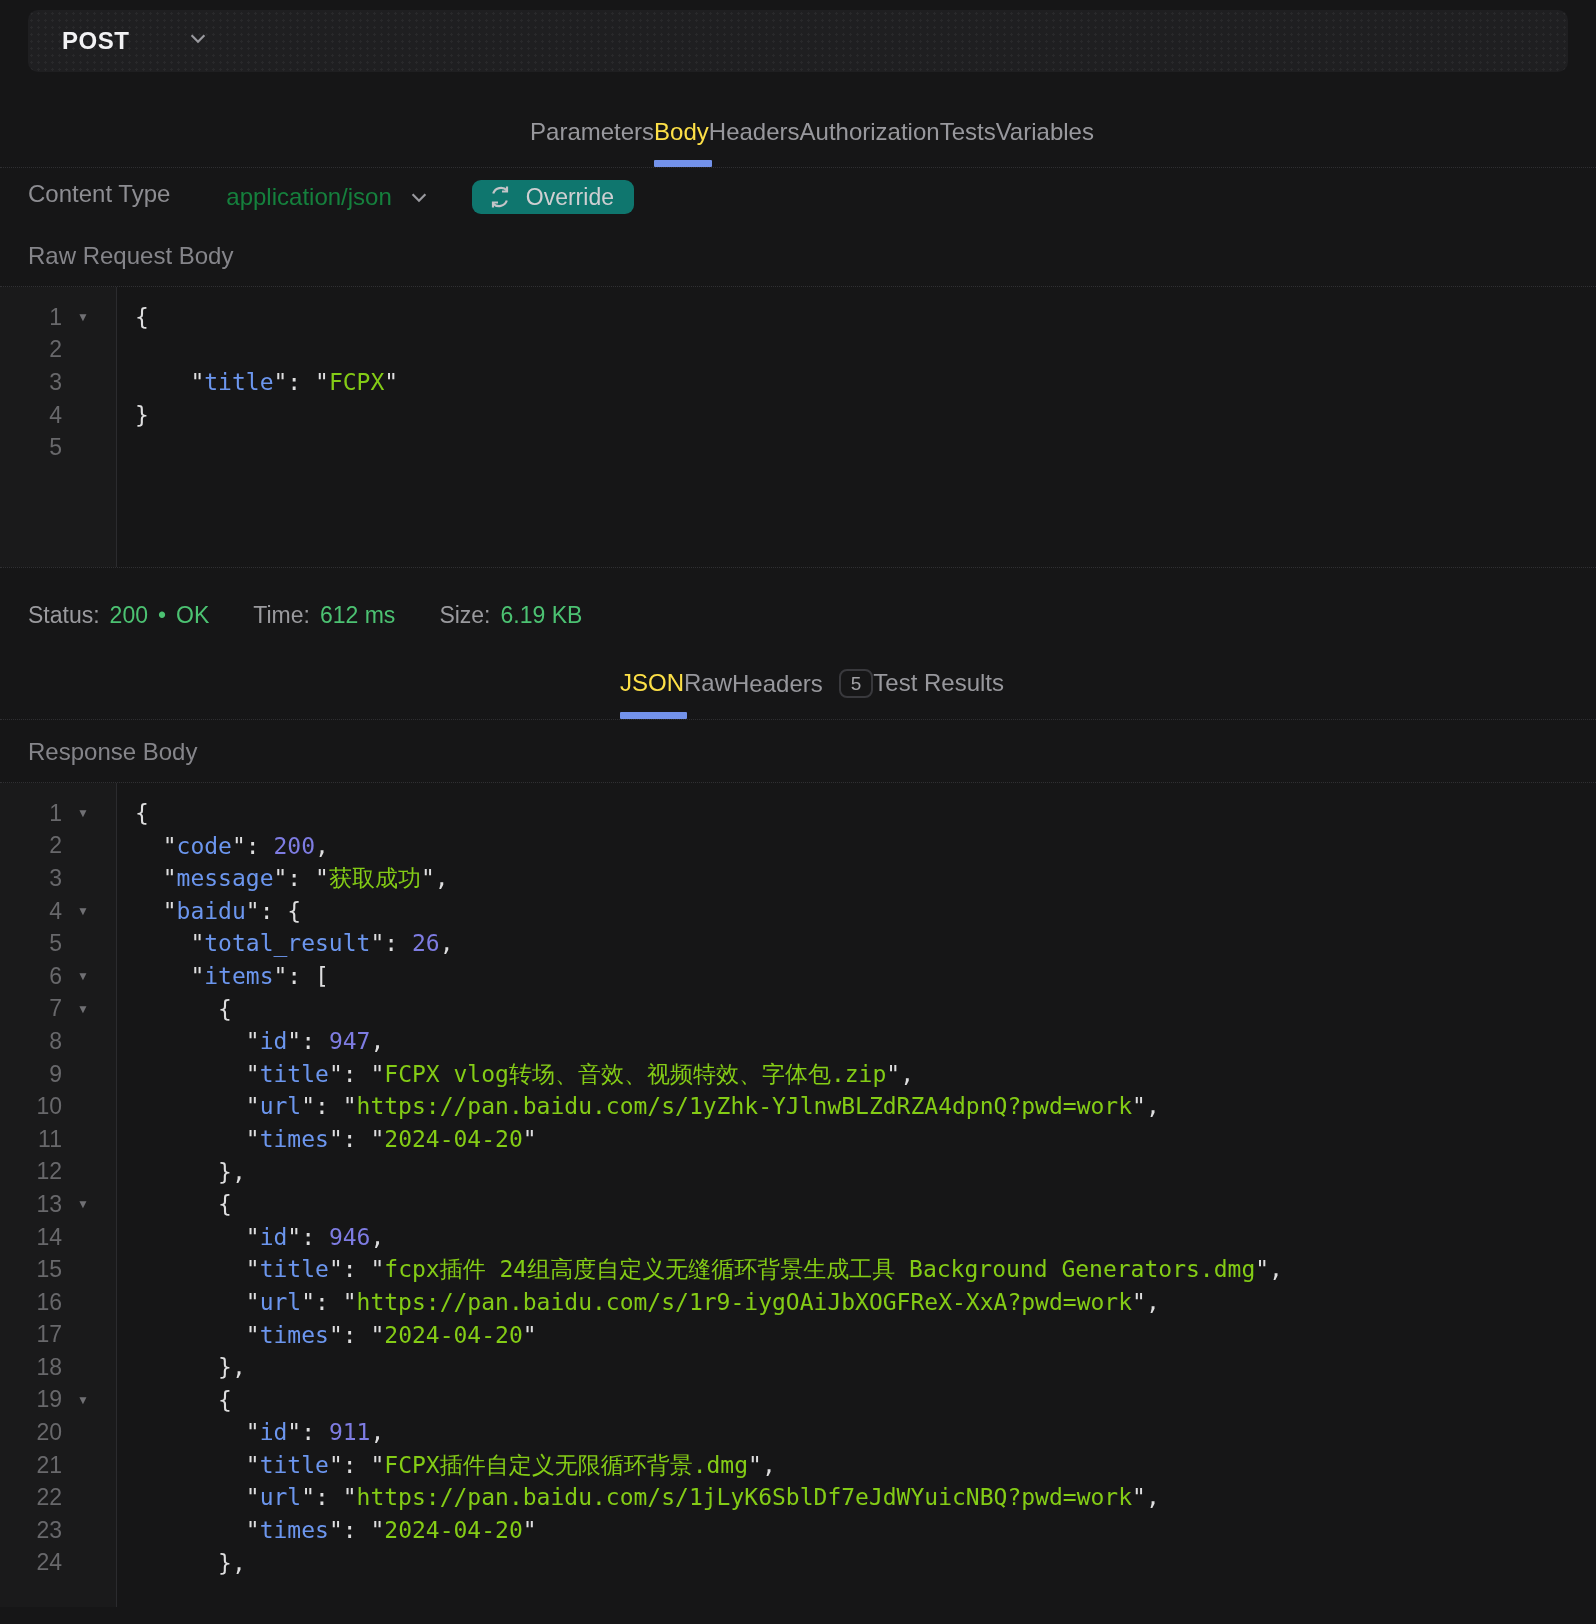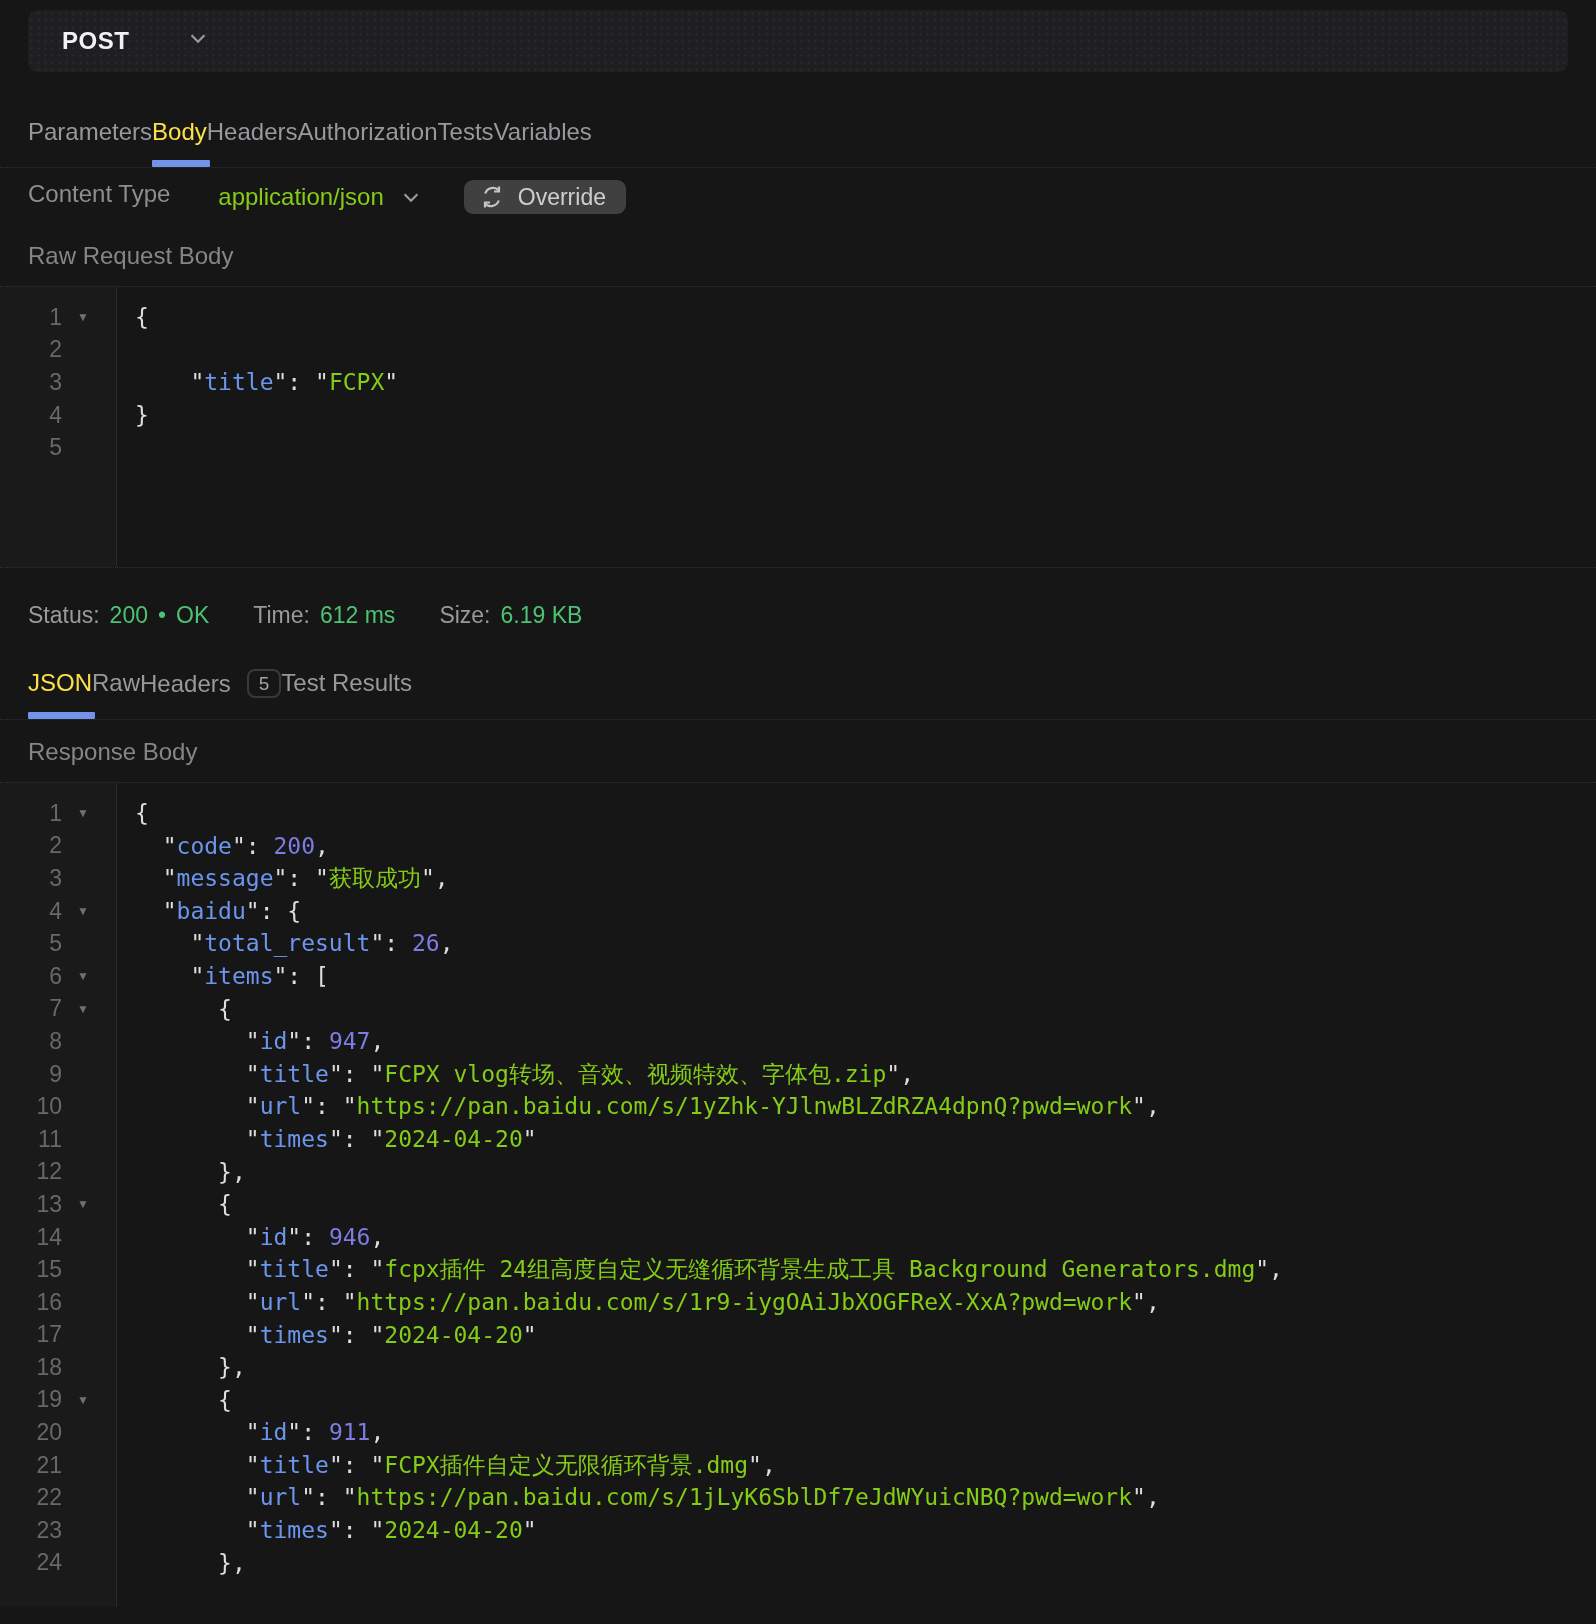--- a/index.html
+++ b/index.html
@@ -23,40 +23,41 @@
   }
   .method { display:flex; align-items:flex-start; gap:58px; padding-left:34px; cursor:pointer; }
   .method-label { font-weight: 700; color:#f2f2f4; letter-spacing:.5px; }
   .chev { width:22px; height:22px; stroke:#9a9a9f; stroke-width:2.4; fill:none; }
   .url-text { margin-left:58px; color:#f0f0f2; }
   
   .tabs-row {
     display:flex; 
     padding-left:28px; margin-top:24px;
     border-bottom:1px dotted #2f2f32;
+    justify-content:center;
   }
   .tabs-row .tab { position:relative; padding:22px 0 21px; color:#98989d; cursor:pointer; }
   .tabs-row .tab.active { color:#fde047; font-weight:400; }
   .tabs-row .tab.active::after {
     content:""; position:absolute; left:0; right:-3px; bottom:0; height:7px;
     background:#7392ea; border-radius:1px;
   }
   .tab-inner { display:flex; align-items:center; gap:16px; }
   .badge {
     font-size:19px; color:#a2a2a6; border:2px solid #39393d;
     border-radius:8px; padding:3px 10px; line-height:1;
   }
   
   .ct-row { display:flex; padding:12px 0 10px 28px; height:56px; }
   .ct-label { color:#8d8d92; }
   .ct-select { display:flex; align-items:center; gap:16px; margin-left:48px; cursor:pointer; }
-  .ct-value { color:#84cc16; }
+  .ct-value { color:#15803d;margin-left:8px; }
   .override-btn {
     margin-left:42px; display:flex; align-items:center; gap:14px;
-    background:#404040; border:none; border-radius:9px;
+    background:#0f766e; border:none; border-radius:9px;
     padding:9px 20px 9px 16px; color:#cfcfd2; font-size:23px;
     font-family:"Liberation Sans", sans-serif; cursor:pointer;
   }
   .refresh-ico { width:24px; height:24px; stroke:#c4c4c8; stroke-width:2.2; fill:none; }
   
   .section-label { color:#85858a; padding:18px 0 16px 28px; }
   .divider { border-bottom:1px dotted #303033; }
   
   .editor { display:flex; }
   .editor .gutter-col {

